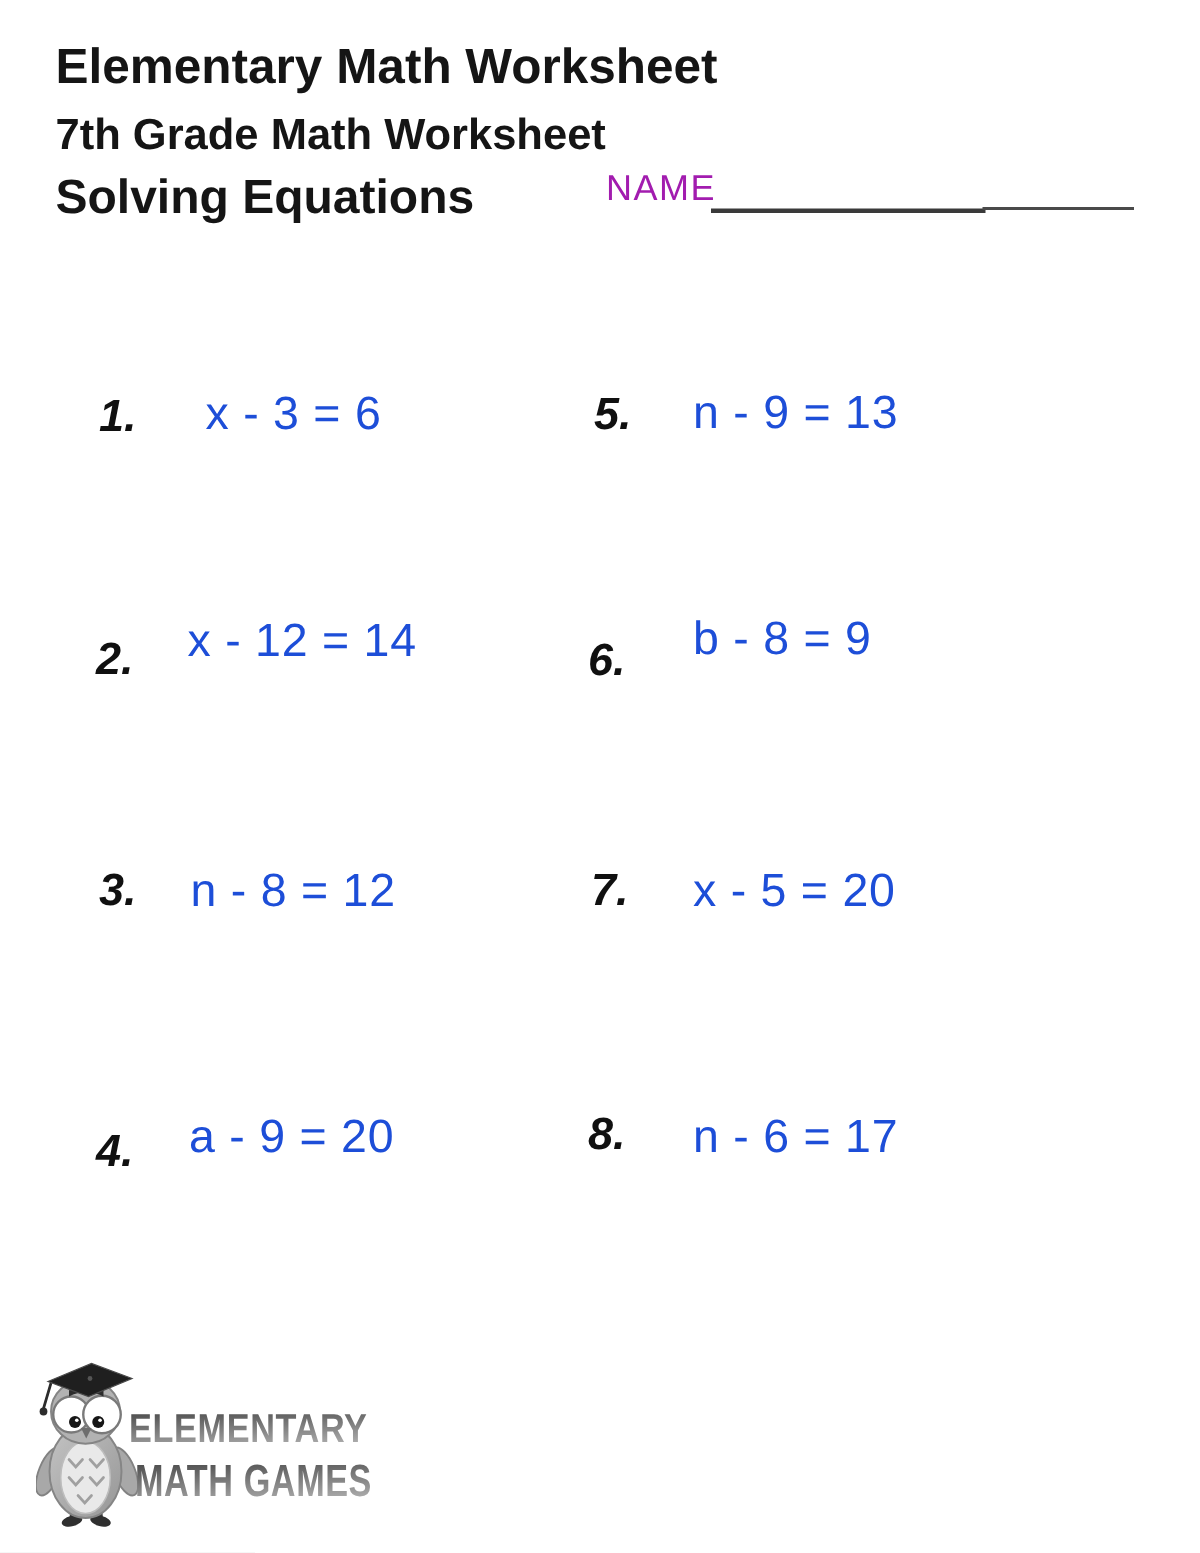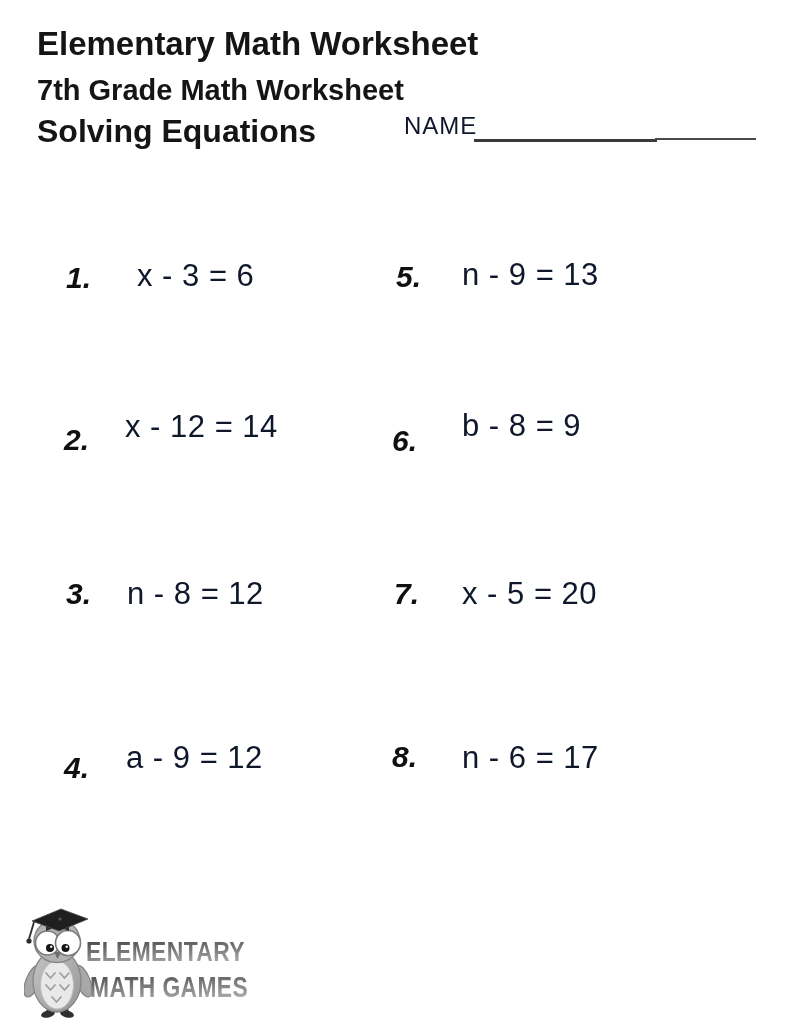--- a/index.html
+++ b/index.html
@@ -28,42 +28,42 @@
     margin-top: 10px;
   }
   .section-title {
     position: absolute; left: 37px; top: 113px;
     font-size: 32px; font-weight: 700;
     color: #151515;
   }
   .name-label {
     position: absolute; left: 404px; top: 112px;
     font-size: 24px; font-weight: 400; letter-spacing: 1px;
-    color: #0f172a;
+    color: #a21caf;
   }
   .name-line-1 {
     position: absolute; left: 474px; top: 139px;
     width: 183px; height: 0;
     border-bottom: 3px solid #3a3a3a;
   }
   .name-line-2 {
     position: absolute; left: 655px; top: 138px;
     width: 101px; height: 0;
     border-bottom: 2px solid #4a4a4a;
   }
   
   .pnum {
     position: absolute;
     font-size: 30px; font-weight: 700; font-style: italic;
     color: #101010;
   }
   .peq {
     position: absolute;
     font-size: 31px; font-weight: 400;
-    color: #0f172a;
+    color: #1d4ed8;
     letter-spacing: 0.5px;
   }
   
   .logo {
     position: absolute; left: 24px; top: 901px;
     width: 234px; height: 128px;
   }
   .website {
     position: absolute; left: 409px; top: 961px;
     font-size: 26px; font-weight: 400;
@@ -104,21 +104,21 @@
     <span class="pnum" style="left:66px;top:577px">3.</span>
     <span class="peq" style="left:127px;top:576px">n - 8 = 12</span>
   </div>
   <div>
     <span class="pnum" style="left:394px;top:577px">7.</span>
     <span class="peq" style="left:462px;top:576px">x - 5 = 20</span>
   </div>
 
   <div>
     <span class="pnum" style="left:64px;top:751px">4.</span>
-    <span class="peq" style="left:126px;top:740px">a - 9 = 12</span>
+    <span class="peq" style="left:126px;top:740px">a - 9 = 20</span>
   </div>
   <div>
     <span class="pnum" style="left:392px;top:740px">8.</span>
     <span class="peq" style="left:462px;top:740px">n - 6 = 17</span>
   </div>
 
   <svg class="logo" viewBox="0 0 234 128" aria-hidden="true">
     <defs>
       <linearGradient id="logoGrad" x1="0" y1="0" x2="0.25" y2="1">
         <stop offset="0" stop-color="#3d3d3d"></stop>

